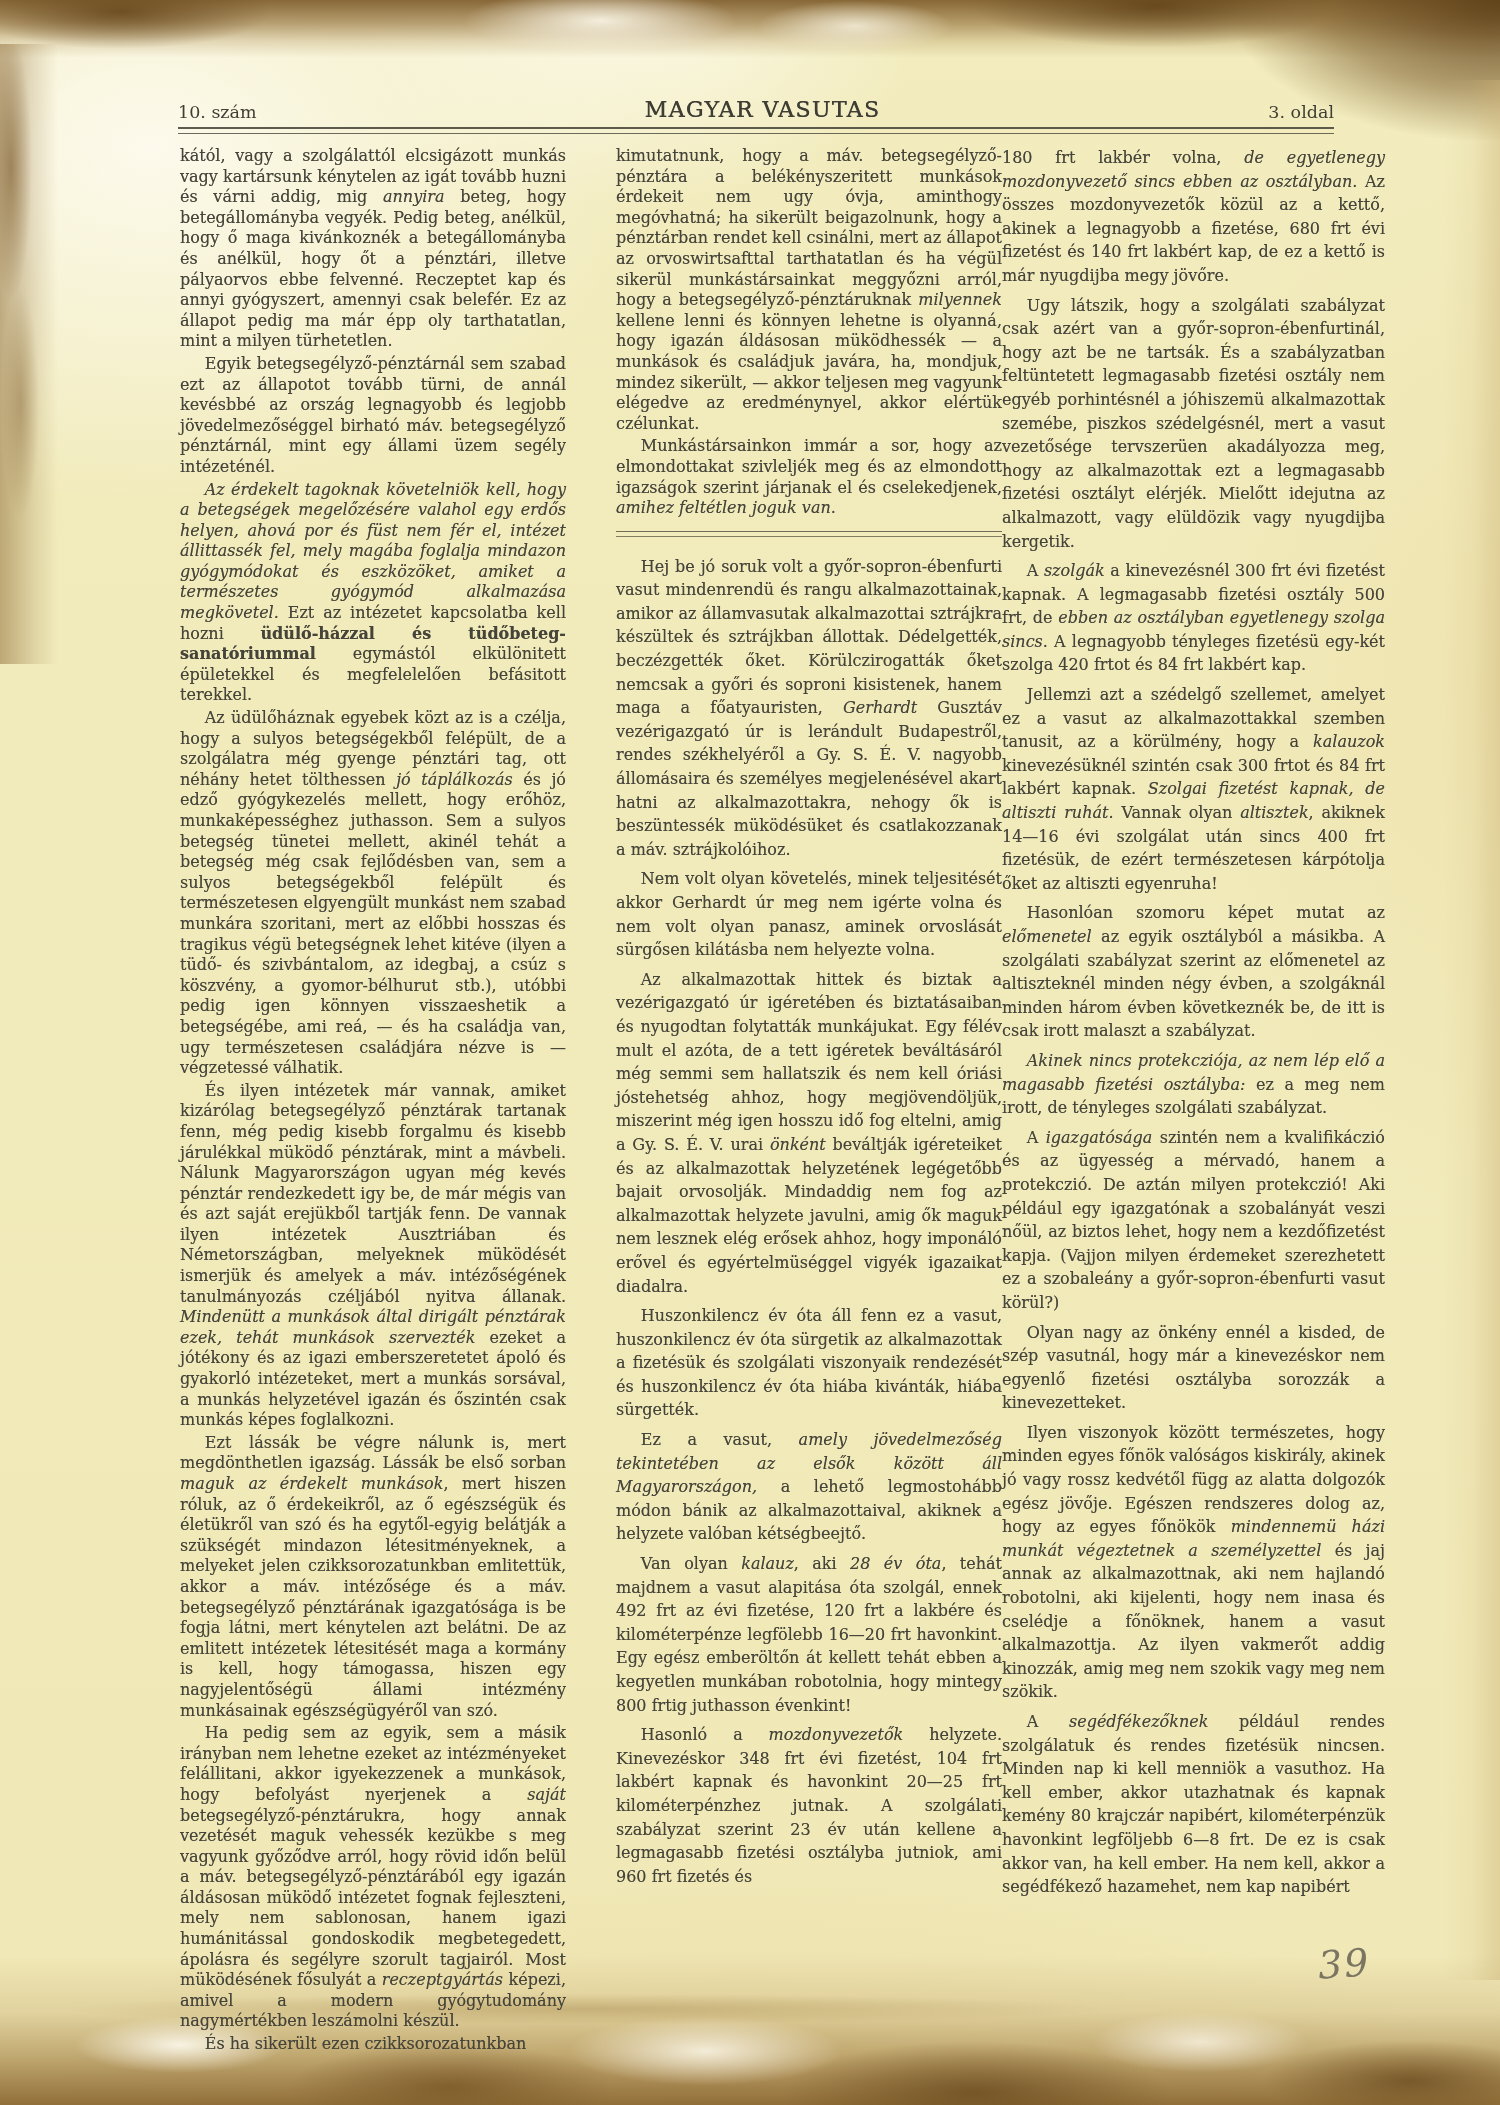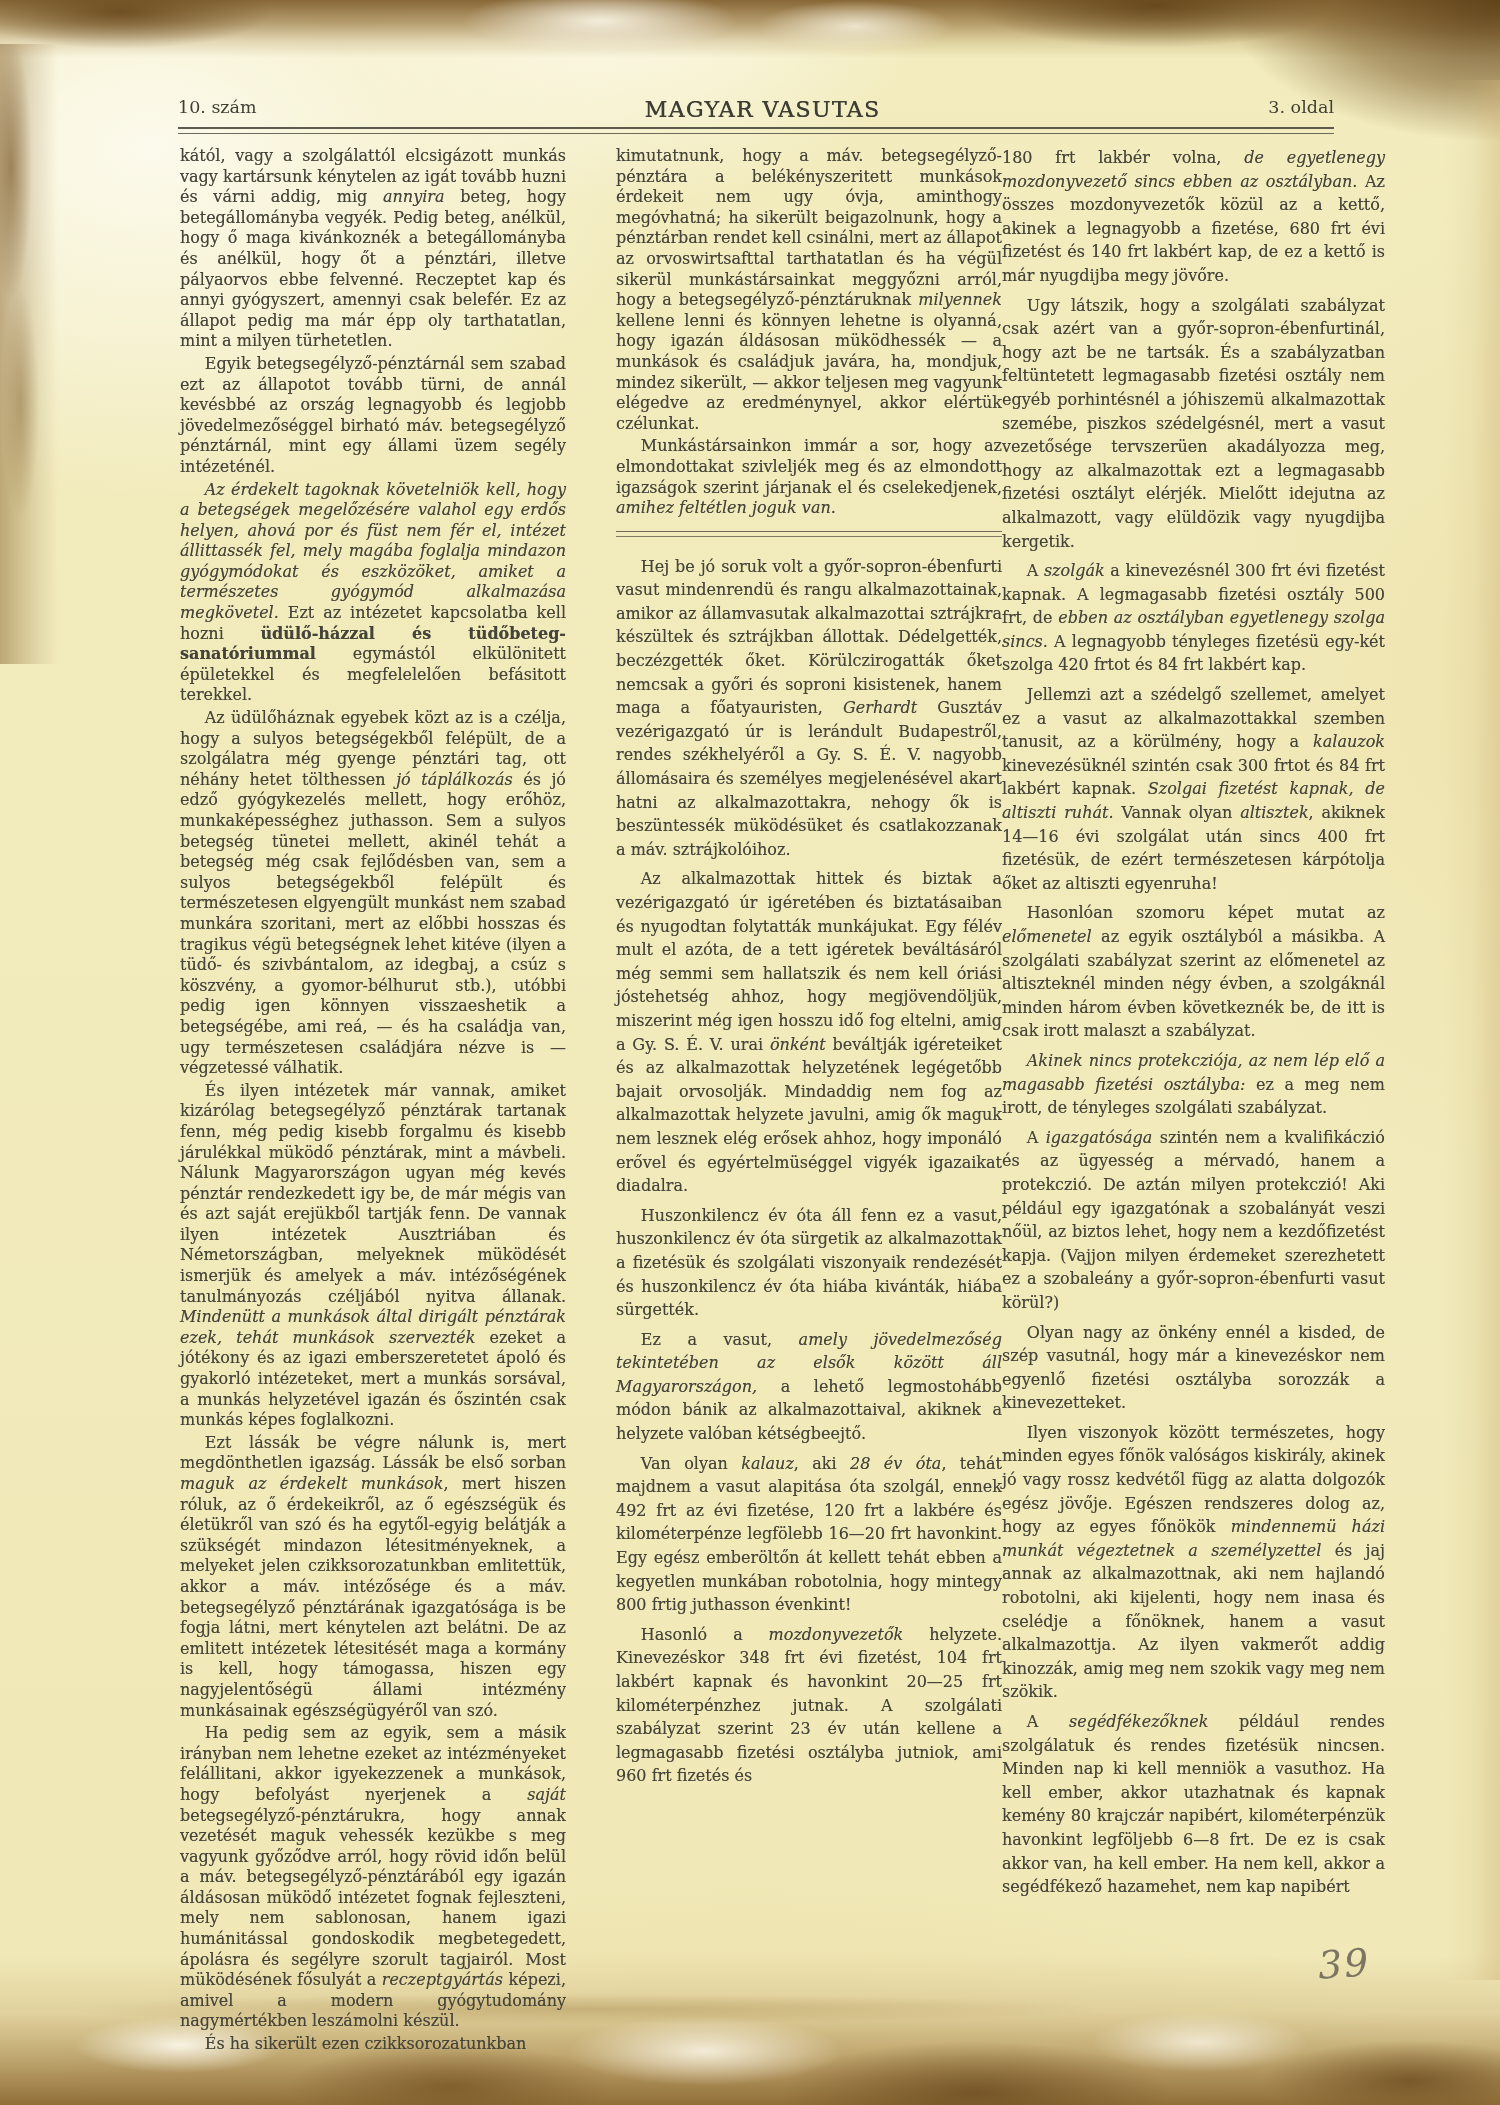--- a/index.html
+++ b/index.html
@@ -34,21 +34,21 @@
       radial-gradient(ellipse 190px 48px at 47% 64%, rgba(248,243,226,.9), rgba(248,243,226,0) 72%),
       radial-gradient(ellipse 150px 42px at 80% 58%, rgba(246,240,222,.85), rgba(246,240,222,0) 72%),
       radial-gradient(ellipse 230px 62px at 30% 88%, rgba(118,84,36,.75), rgba(118,84,36,0) 70%),
       radial-gradient(ellipse 270px 72px at 65% 92%, rgba(108,76,32,.8), rgba(108,76,32,0) 72%),
       radial-gradient(ellipse 210px 58px at 94% 84%, rgba(112,80,34,.85), rgba(112,80,34,0) 70%),
       linear-gradient(to top, rgba(140,104,50,.95) 0%, rgba(164,130,72,.6) 34%, rgba(190,160,104,.3) 62%, rgba(190,160,104,0) 100%);}
   .smudge{position:absolute;left:70px;top:1994px;width:1030px;height:30px;
     background:radial-gradient(ellipse at 50% 50%, rgba(158,126,66,.38), rgba(158,126,66,0) 72%);}
 
   .header{position:absolute;left:178px;top:97px;width:1156px;display:flex;
-    justify-content:space-between;align-items:flex-start;color:#3f3e35;}
+    justify-content:space-between;align-items:flex-end;color:#3f3e35;}
   .header-issue,.header-page{font-size:17.5px;}
   .header-title{font-size:22px;letter-spacing:1.4px;
     text-shadow:.4px 0 0 currentColor;}
   .header-rule{position:absolute;left:178px;top:127px;width:1156px;height:4px;
     border-top:2.5px solid rgba(72,70,58,.88);border-bottom:1.3px solid rgba(72,70,58,.8);}
 
   .col{position:absolute;top:146px;color:#45443a;font-size:16px;
     text-align:justify;text-rendering:optimizeLegibility;}
   #col1{left:180px;width:386px;}
   #col2{left:616px;width:386px;}
@@ -92,20 +92,21 @@
       <p class="para a1"><span>És ilyen intézetek már vannak, amiket kizárólag betegsegélyző pénztárak tartanak fenn, még pedig kisebb forgalmu és kisebb járulékkal müködő pénztárak, mint a mávbeli. Nálunk Magyarországon ugyan még kevés pénztár rendezkedett igy be, de már mégis van és azt saját erejükből tartják fenn. De vannak ilyen intézetek Ausztriában és Németországban, melyeknek müködését ismerjük és amelyek a máv. intézőségének tanulmányozás czéljából nyitva állanak. </span><i>Mindenütt a munkások által dirigált pénztárak ezek, tehát munkások szervezték</i><span> ezeket a jótékony és az igazi emberszeretetet ápoló és gyakorló intézeteket, mert a munkás sorsával, a munkás helyzetével igazán és őszintén csak munkás képes foglalkozni.</span></p>
       <p class="para a1"><span>Ezt lássák be végre nálunk is, mert megdönthetlen igazság. Lássák be első sorban </span><i>maguk az érdekelt munkások</i><span>, mert hiszen róluk, az ő érdekeikről, az ő egészségük és életükről van szó és ha egytől-egyig belátják a szükségét mindazon létesitményeknek, a melyeket jelen czikksorozatunkban emlitettük, akkor a máv. intézősége és a máv. betegsegélyző pénztárának igazgatósága is be fogja látni, mert kénytelen azt belátni. De az emlitett intézetek létesitését maga a kormány is kell, hogy támogassa, hiszen egy nagyjelentőségü állami intézmény munkásainak egészségügyéről van szó.</span></p>
       <p class="para a1"><span>Ha pedig sem az egyik, sem a másik irányban nem lehetne ezeket az intézményeket felállitani, akkor igyekezzenek a munkások, hogy befolyást nyerjenek a </span><i>saját</i><span> betegsegélyző-pénztárukra, hogy annak vezetését maguk vehessék kezükbe s meg vagyunk győződve arról, hogy rövid időn belül a máv. betegsegélyző-pénztárából egy igazán áldásosan müködő intézetet fognak fejleszteni, mely nem sablonosan, hanem igazi humánitással gondoskodik megbetegedett, ápolásra és segélyre szorult tagjairól. Most müködésének fősulyát a </span><i>reczeptgyártás</i><span> képezi, amivel a modern gyógytudomány nagymértékben leszámolni készül.</span></p>
       <p class="para a1"><span>És ha sikerült ezen czikksorozatunkban</span></p>
     </div>
   <div class="col" id="col2">
       <p class="para a1 flush"><span>kimutatnunk, hogy a máv. betegsegélyző-pénztára a belékényszeritett munkások érdekeit nem ugy óvja, aminthogy megóvhatná; ha sikerült beigazolnunk, hogy a pénztárban rendet kell csinálni, mert az állapot az orvoswirtsafttal tarthatatlan és ha végül sikerül munkástársainkat meggyőzni arról, hogy a betegsegélyző-pénztáruknak </span><i>milyennek</i><span> kellene lenni és könnyen lehetne is olyanná, hogy igazán áldásosan müködhessék — a munkások és családjuk javára, ha, mondjuk, mindez sikerült, — akkor teljesen meg vagyunk elégedve az eredménynyel, akkor elértük czélunkat.</span></p>
       <p class="para a1"><span>Munkástársainkon immár a sor, hogy az elmondottakat szivleljék meg és az elmondott igazságok szerint járjanak el és cselekedjenek, </span><i>amihez feltétlen joguk van</i><span>.</span></p>
       <div class="divider"></div>
       <p class="para a2"><span>Hej be jó soruk volt a győr-sopron-ébenfurti vasut mindenrendü és rangu alkalmazottainak, amikor az államvasutak alkalmazottai sztrájkra készültek és sztrájkban állottak. Dédelgették, beczézgették őket. Körülczirogatták őket nemcsak a győri és soproni kisistenek, hanem maga a főatyauristen, </span><i>Gerhardt</i><span> Gusztáv vezérigazgató úr is lerándult Budapestről, rendes székhelyéről a Gy. S. É. V. nagyobb állomásaira és személyes megjelenésével akart hatni az alkalmazottakra, nehogy ők is beszüntessék müködésüket és csatlakozzanak a máv. sztrájkolóihoz.</span></p>
+      <p class="para a2"><span>Nem volt olyan követelés, minek teljesitését akkor Gerhardt úr meg nem igérte volna és nem volt olyan panasz, aminek orvoslását sürgősen kilátásba nem helyezte volna.</span></p>
       <p class="para a2"><span>Az alkalmazottak hittek és biztak a vezérigazgató úr igéretében és biztatásaiban és nyugodtan folytatták munkájukat. Egy félév mult el azóta, de a tett igéretek beváltásáról még semmi sem hallatszik és nem kell óriási jóstehetség ahhoz, hogy megjövendöljük, miszerint még igen hosszu idő fog eltelni, amig a Gy. S. É. V. urai </span><i>önként</i><span> beváltják igéreteiket és az alkalmazottak helyzetének legégetőbb bajait orvosolják. Mindaddig nem fog az alkalmazottak helyzete javulni, amig ők maguk nem lesznek elég erősek ahhoz, hogy imponáló erővel és egyértelmüséggel vigyék igazaikat diadalra.</span></p>
       <p class="para a2"><span>Huszonkilencz év óta áll fenn ez a vasut, huszonkilencz év óta sürgetik az alkalmazottak a fizetésük és szolgálati viszonyaik rendezését és huszonkilencz év óta hiába kivánták, hiába sürgették.</span></p>
       <p class="para a2"><span>Ez a vasut, </span><i>amely jövedelmezőség tekintetében az elsők között áll Magyarországon,</i><span> a lehető legmostohább módon bánik az alkalmazottaival, akiknek a helyzete valóban kétségbeejtő.</span></p>
       <p class="para a2"><span>Van olyan </span><i>kalauz</i><span>, aki </span><i>28 év óta</i><span>, tehát majdnem a vasut alapitása óta szolgál, ennek 492 frt az évi fizetése, 120 frt a lakbére és kilométerpénze legfölebb 16—20 frt havonkint. Egy egész emberöltőn át kellett tehát ebben a kegyetlen munkában robotolnia, hogy mintegy 800 frtig juthasson évenkint!</span></p>
       <p class="para a2"><span>Hasonló a </span><i>mozdonyvezetők</i><span> helyzete. Kinevezéskor 348 frt évi fizetést, 104 frt lakbért kapnak és havonkint 20—25 frt kilométerpénzhez jutnak. A szolgálati szabályzat szerint 23 év után kellene a legmagasabb fizetési osztályba jutniok, ami 960 frt fizetés és</span></p>
     </div>
   <div class="col" id="col3">
       <p class="para a2 flush"><span>180 frt lakbér volna, </span><i>de egyetlenegy mozdonyvezető sincs ebben az osztályban</i><span>. Az összes mozdonyvezetők közül az a kettő, akinek a legnagyobb a fizetése, 680 frt évi fizetést és 140 frt lakbért kap, de ez a kettő is már nyugdijba megy jövőre.</span></p>
       <p class="para a2"><span>Ugy látszik, hogy a szolgálati szabályzat csak azért van a győr-sopron-ébenfurtinál, hogy azt be ne tartsák. És a szabályzatban feltüntetett legmagasabb fizetési osztály nem egyéb porhintésnél a jóhiszemü alkalmazottak szemébe, piszkos szédelgésnél, mert a vasut vezetősége tervszerüen akadályozza meg, hogy az alkalmazottak ezt a legmagasabb fizetési osztályt elérjék. Mielőtt idejutna az alkalmazott, vagy elüldözik vagy nyugdijba kergetik.</span></p>
       <p class="para a2"><span>A </span><i>szolgák</i><span> a kinevezésnél 300 frt évi fizetést kapnak. A legmagasabb fizetési osztály 500 frt, de </span><i>ebben az osztályban egyetlenegy szolga sincs</i><span>. A legnagyobb tényleges fizetésü egy-két szolga 420 frtot és 84 frt lakbért kap.</span></p>

